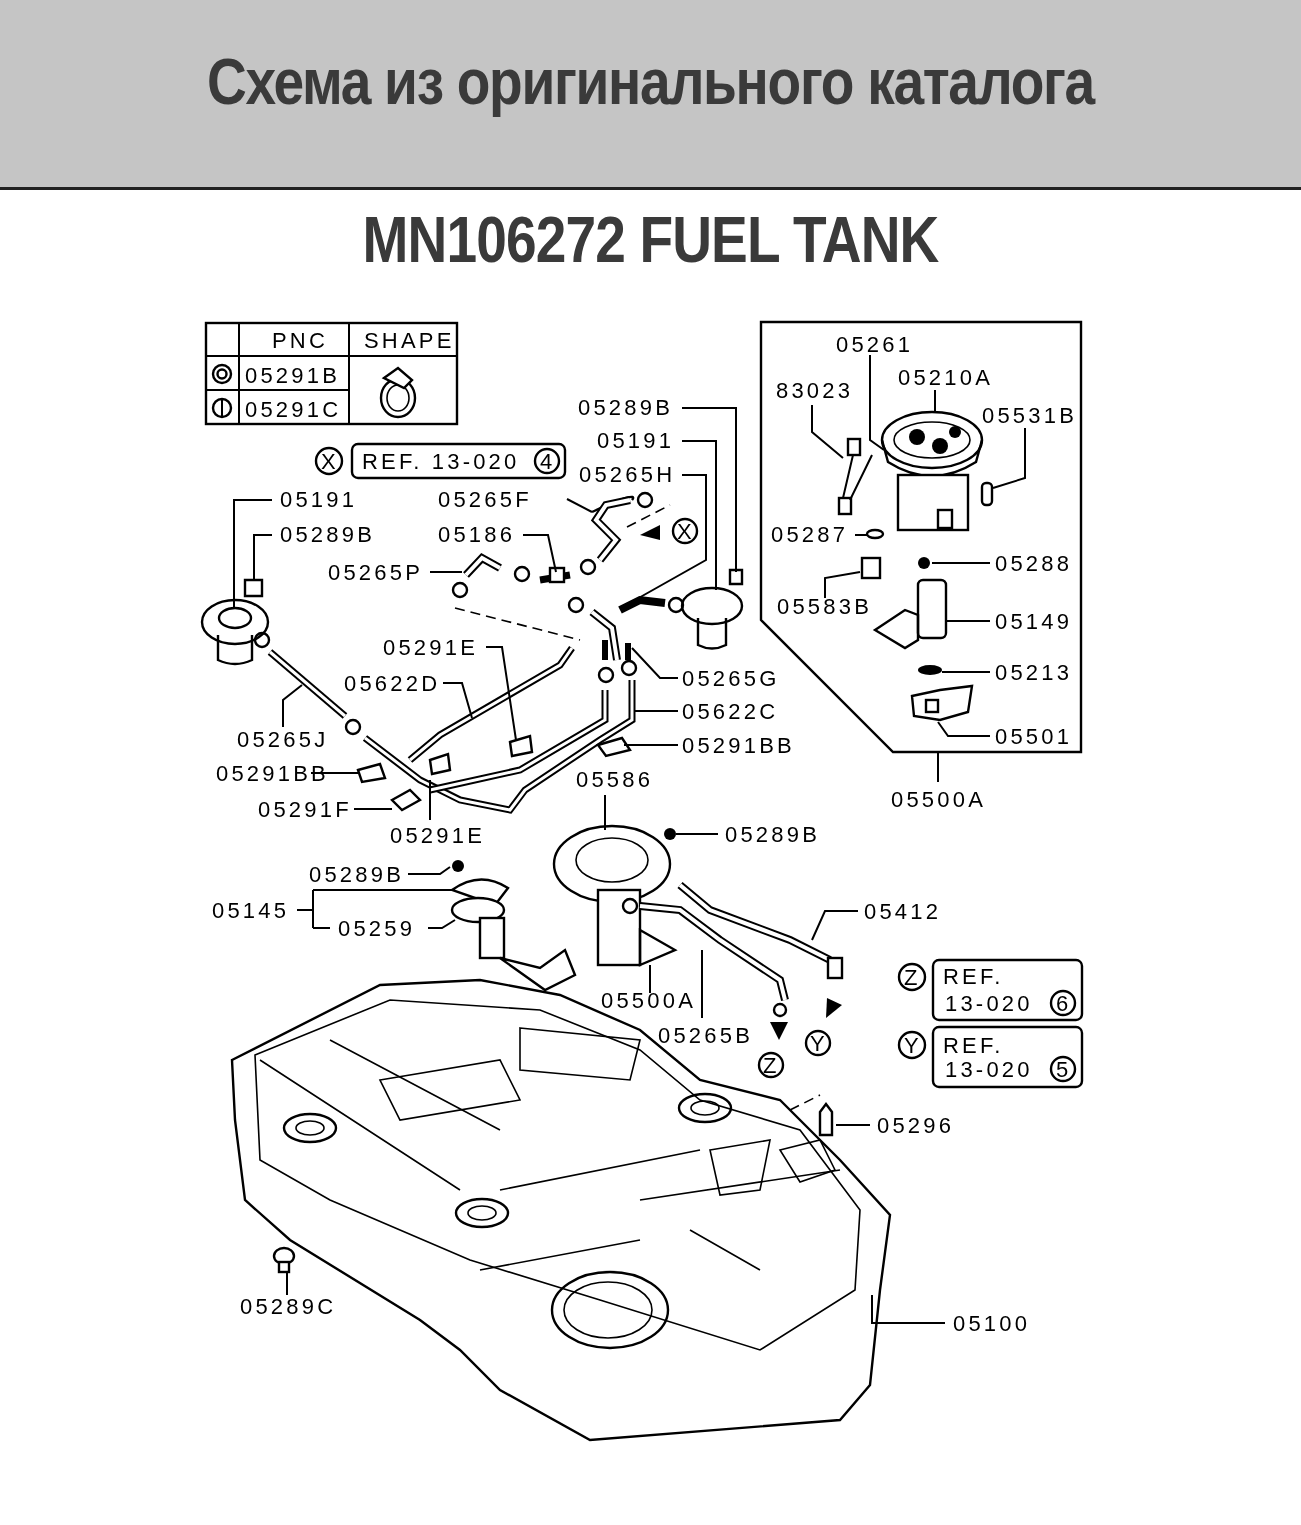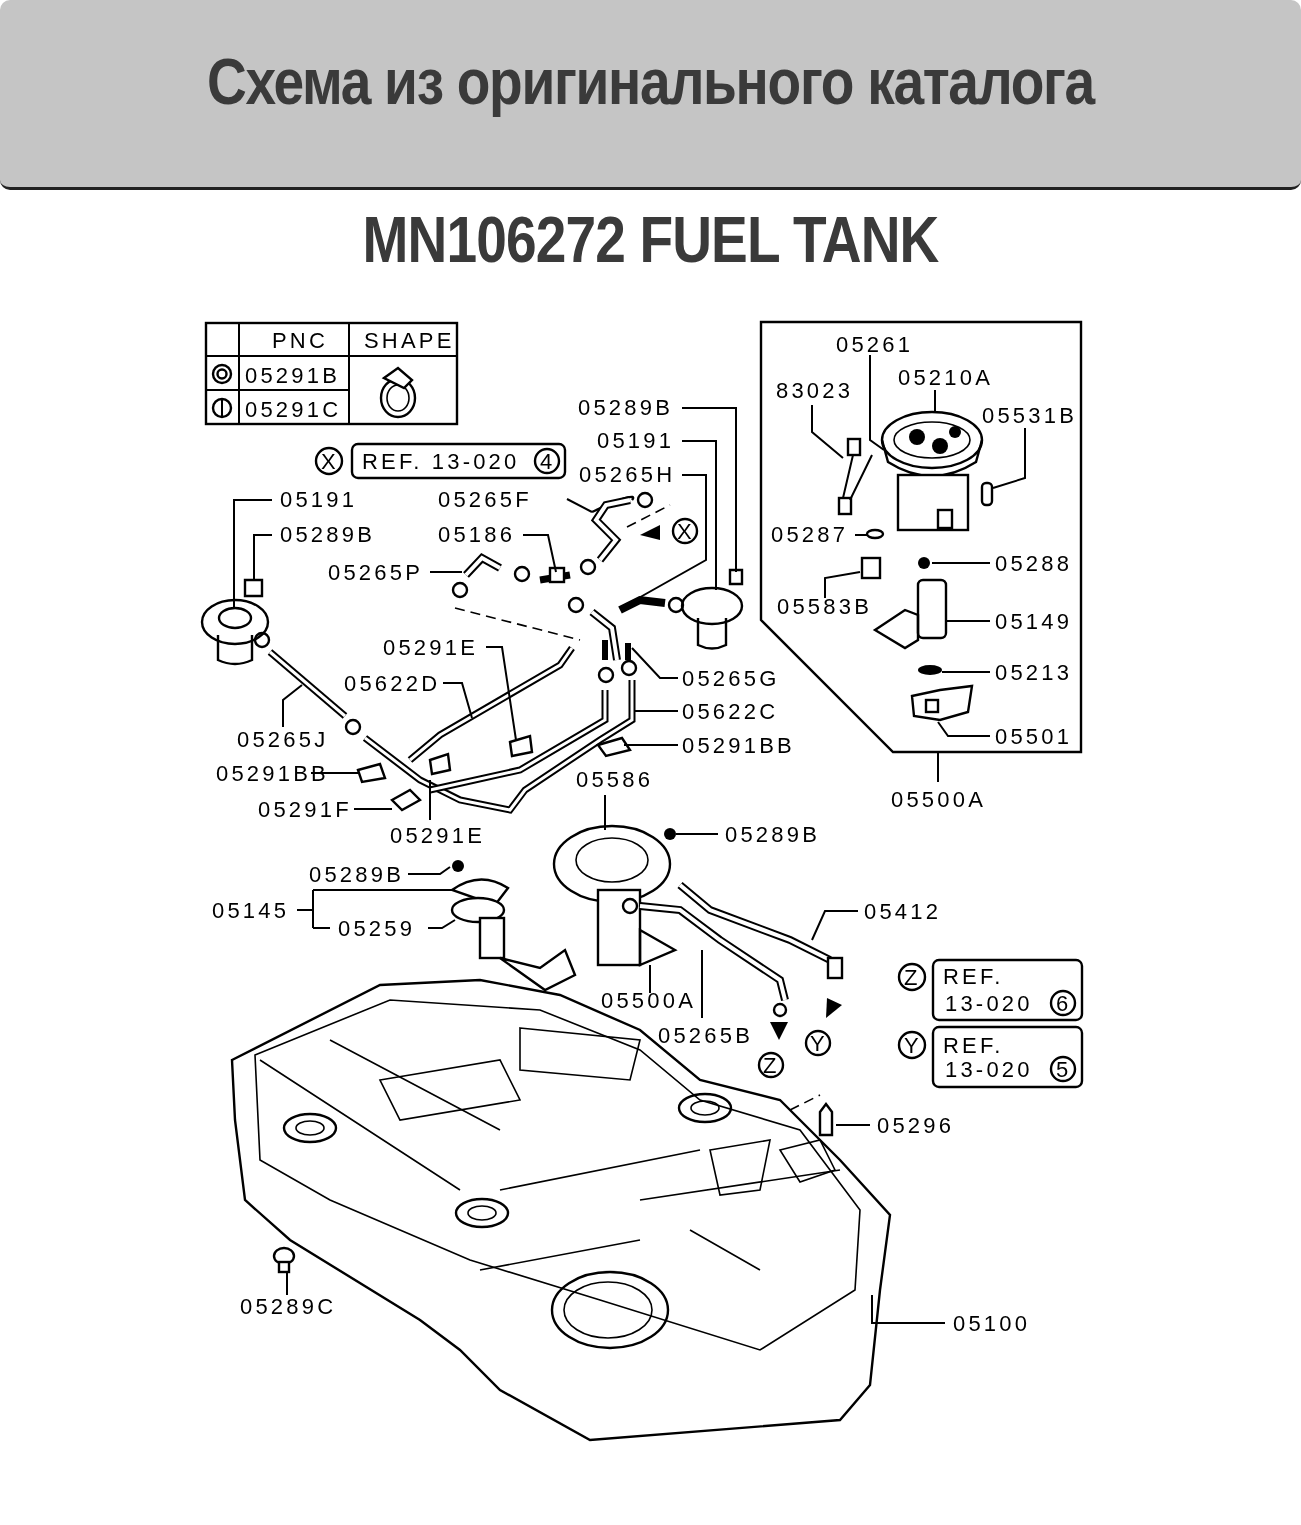--- a/index.html
+++ b/index.html
@@ -1,19 +1,19 @@
 <!DOCTYPE html>
 <html><head>
 <meta charset="utf-8">
 <style>
   html, body { margin: 0; padding: 0; background: #ffffff; }
   body { width: 1301px; height: 1525px; position: relative; overflow: hidden;
          font-family: "DejaVu Sans", sans-serif; }
   .banner { position: absolute; left: 0; top: 0; width: 1301px; height: 187px;
-            background: #c5c5c5; border-bottom: 3px solid #222; border-radius: 10px; }
+            background: #c5c5c5; border-bottom: 3px solid #222; }
   .banner-title { position: absolute; left: 0; right: 0; top: 45px; text-align: center;
                   font-family: "Liberation Sans", sans-serif; font-weight: bold;
                   font-size: 64px; color: #3a3a3a; letter-spacing: -1.5px;
                   transform: scaleX(0.86); }
   .diagram-title { position: absolute; left: 0; right: 0; top: 203px; text-align: center;
                    font-family: "Liberation Sans", sans-serif; font-weight: bold;
                    font-size: 64px; color: #3a3a3a; letter-spacing: -1px;
                    transform: scaleX(0.86); }
   svg#diagram { position: absolute; left: 0; top: 0; }
   .lbl { font-family: "Liberation Sans", sans-serif; font-size: 22px; fill: #000;

